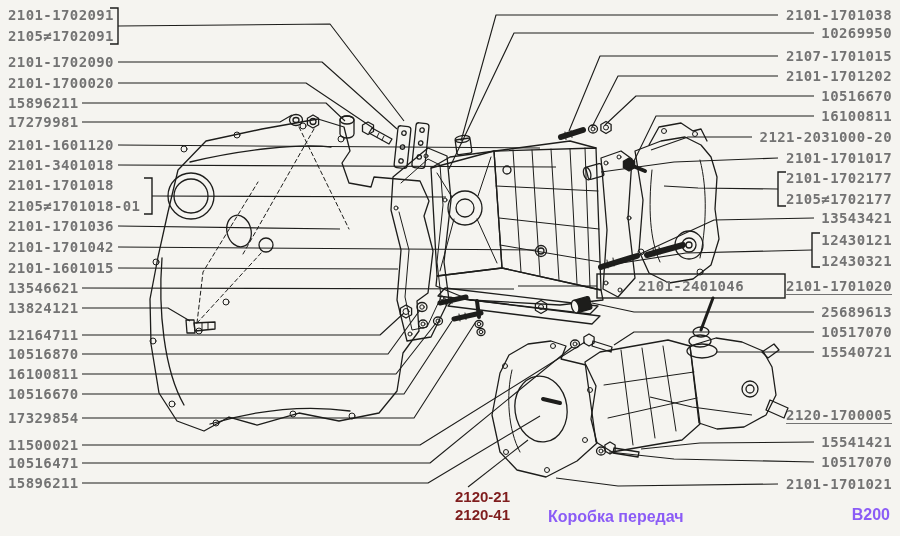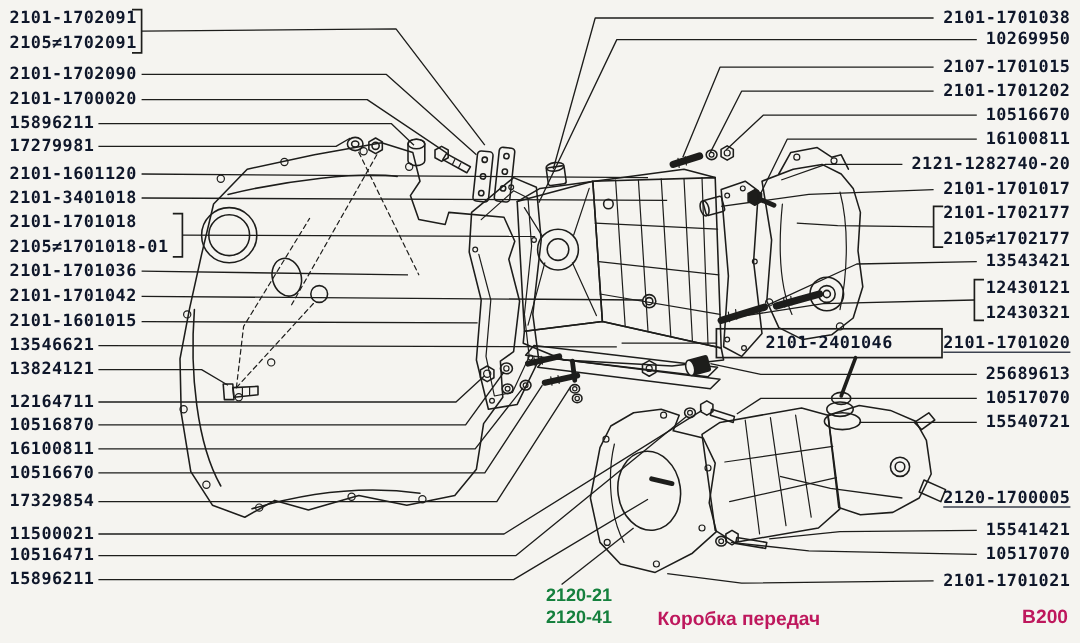--- a/index.html
+++ b/index.html
@@ -1,25 +1,25 @@
 <!DOCTYPE html>
 <html><head>
 <meta charset="utf-8">
 <style>
   html,body{margin:0;padding:0;background:#e8e8e4;}
   .stage{position:relative;width:900px;height:536px;background:#f5f4f0;overflow:hidden;
          font-family:"DejaVu Sans Mono",monospace;}
   #art{position:absolute;left:0;top:0;}
   .plabel{position:absolute;font:bold 14px/16px "DejaVu Sans Mono",monospace;
-          letter-spacing:.4px;color:#0f172a;white-space:nowrap;}
+          letter-spacing:.4px;color:#737373;white-space:nowrap;}
   .plabel.right{text-align:right;}
   .plabel.underlined{text-decoration:underline;text-underline-offset:3px;padding-left:10px;}
   .plabel.boxed{left:597px;width:188px;text-align:center;}
-  .fcode{position:absolute;font:bold 15px/17px "Liberation Sans",sans-serif;color:#15803d;}
-  .ftitle{position:absolute;font:bold 16px/18px "Liberation Sans",sans-serif;color:#be185d;}
+  .fcode{position:absolute;font:bold 15px/17px "Liberation Sans",sans-serif;color:#7f1d1d;}
+  .ftitle{position:absolute;font:bold 16px/18px "Liberation Sans",sans-serif;color:#8b5cf6;}
 </style>
 </head>
 <body>
 
 <div class="stage">
 
 <svg id="art" width="900" height="536" viewBox="0 0 900 536">
 
   <g fill="none" stroke="#1d1d1b" stroke-width="1.3" stroke-linejoin="round" stroke-linecap="round">
 
@@ -302,21 +302,21 @@
       <div class="plabel" style="left: 8px; top: 410px;">17329854</div>
       <div class="plabel" style="left: 8px; top: 437px;">11500021</div>
       <div class="plabel" style="left: 8px; top: 455px;">10516471</div>
       <div class="plabel" style="left: 8px; top: 475px;">15896211</div>
       <div class="plabel right" style="right: 8px; top: 7px;">2101-1701038</div>
       <div class="plabel right" style="right: 8px; top: 25px;">10269950</div>
       <div class="plabel right" style="right: 8px; top: 48px;">2107-1701015</div>
       <div class="plabel right" style="right: 8px; top: 68px;">2101-1701202</div>
       <div class="plabel right" style="right: 8px; top: 88px;">10516670</div>
       <div class="plabel right" style="right: 8px; top: 108px;">16100811</div>
-      <div class="plabel right" style="right: 8px; top: 129px;">2121-1282740-20</div>
+      <div class="plabel right" style="right: 8px; top: 129px;">2121-2031000-20</div>
       <div class="plabel right" style="right: 8px; top: 150px;">2101-1701017</div>
       <div class="plabel right" style="right: 8px; top: 170px;">2101-1702177</div>
       <div class="plabel right" style="right: 8px; top: 191px;">2105≠1702177</div>
       <div class="plabel right" style="right: 8px; top: 210px;">13543421</div>
       <div class="plabel right" style="right: 8px; top: 232px;">12430121</div>
       <div class="plabel right" style="right: 8px; top: 253px;">12430321</div>
       <div class="plabel right boxed" style="top: 278px;">2101-2401046</div>
       <div class="plabel right underlined" style="right: 8px; top: 278px;">2101-1701020</div>
       <div class="plabel right" style="right: 8px; top: 304px;">25689613</div>
       <div class="plabel right" style="right: 8px; top: 324px;">10517070</div>

